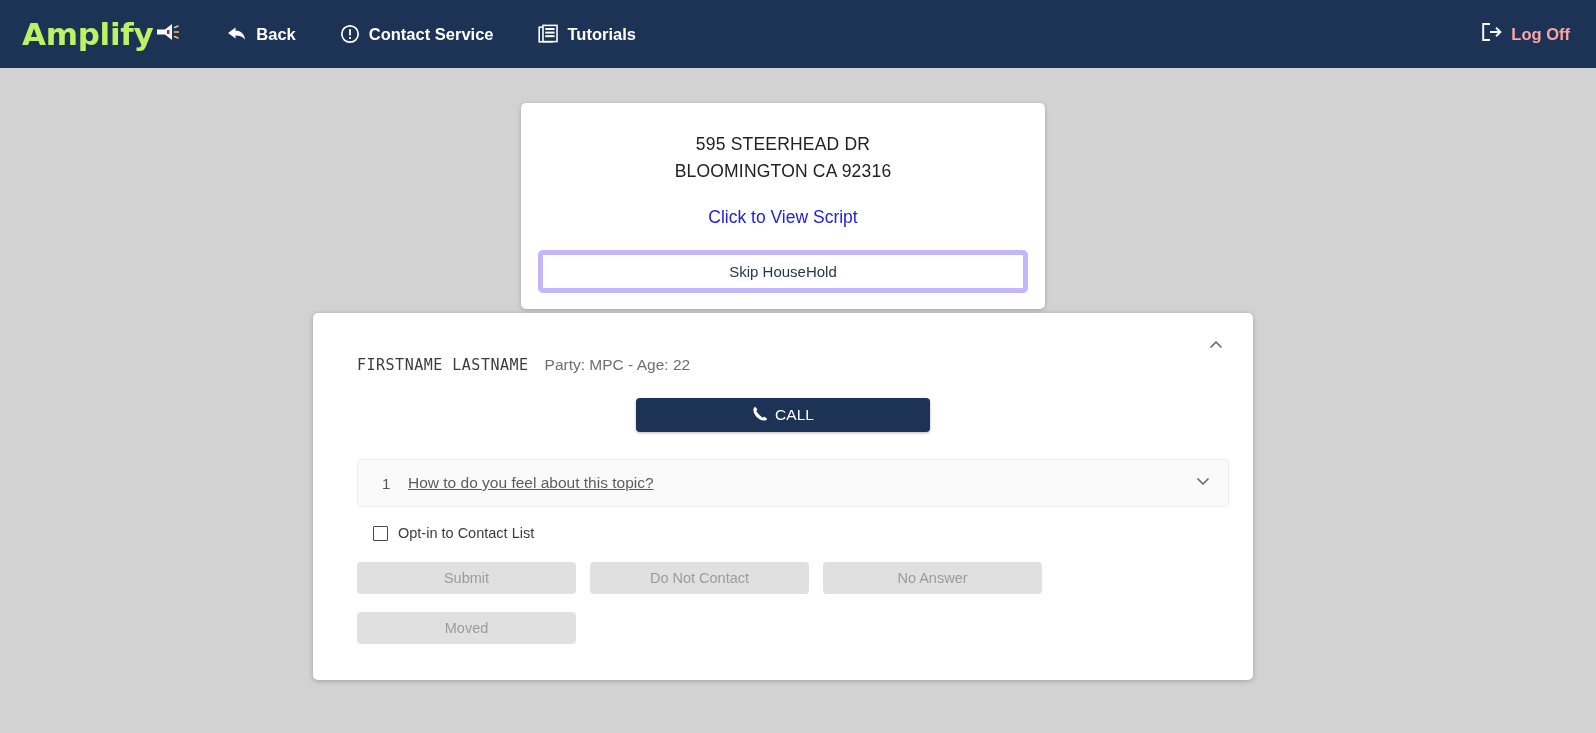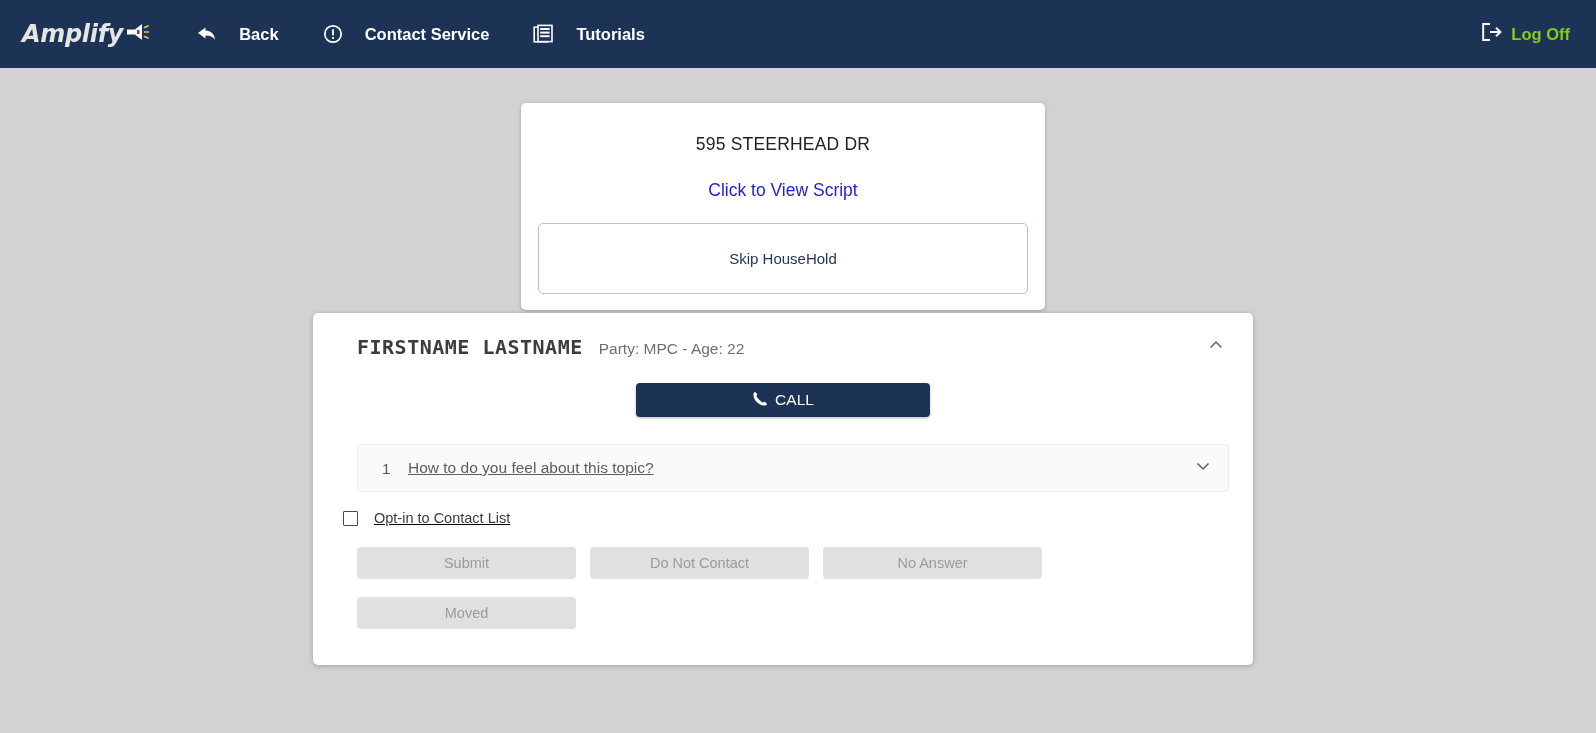--- a/index.html
+++ b/index.html
@@ -24,50 +24,49 @@
     padding: 0 22px;
     position: relative;
   }
   .brand {
     display: flex;
     align-items: center;
     margin-right: 46px;
     cursor: pointer;
   }
   .brand-text {
-    color: #e5e5e5;
-    font-size: 24px;
+    color: #bef264;
+    font-size: 31px;
     font-weight: bold;
-    font-style: italic;
     letter-spacing: -0.3px;
     font-family: "DejaVu Sans", sans-serif;
   }
   .brand-mega { margin-left: 1px; display: block; }
 
   .navitem {
     display: flex;
     align-items: center;
-    gap: 22px;
+    gap: 9px;
     color: #ffffff;
     font-size: 16.5px;
     font-weight: bold;
     margin-right: 44px;
     cursor: pointer;
     white-space: nowrap;
   }
   .navitem svg { display: block; }
   .logoff {
     position: absolute;
     right: 26px;
     top: 50%;
     transform: translateY(-50%);
     display: flex;
     align-items: center;
     gap: 8px;
-    color: #84cc16;
+    color: #fca5a5;
     font-size: 16.5px;
     font-weight: bold;
     cursor: pointer;
   }
 
   
   .page {
     position: relative;
     width: 100%;
   }
@@ -94,23 +93,23 @@
     margin-top: 22px;
     margin-bottom: 22px;
     color: #2222dd;
     font-size: 17.5px;
     cursor: pointer;
   }
   .skip-btn {
     display: block;
     width: 100%;
     background: #ffffff;
-    border: 1px solid #c4b5fd;
+    border: 5px solid #c4b5fd;
     border-radius: 5px;
-    padding: 26px 8px;
+    padding: 8px 8px;
     font-size: 15px;
     color: #27364e;
     text-align: center;
     font-family: "Liberation Sans", sans-serif;
     cursor: pointer;
   }
 
   
   .main-card {
     position: absolute;
@@ -123,24 +122,25 @@
     padding: 22px 22px 26px 22px;
   }
   .contact-row {
     display: flex;
     align-items: baseline;
     position: relative;
     padding: 0 2px 0 22px;
   }
   .contact-name {
     font-family: "DejaVu Sans Mono", monospace;
-    font-size: 20px;
-    font-weight: bold;
+    font-size: 15px;
+    font-weight: normal;
     letter-spacing: 0.5px;
     color: #3d3d3d;
+    margin-top: 21px;
   }
   .contact-meta {
     margin-left: 16px;
     font-size: 15.5px;
     color: #6f6f6f;
   }
   .collapse-btn {
     position: absolute;
     right: 2px;
     top: -3px;
@@ -188,25 +188,24 @@
   .q-text {
     flex: 1;
     font-size: 15.5px;
     color: #5d5d5d;
     text-decoration: underline;
   }
 
   .optin-row {
     display: flex;
     align-items: center;
-    gap: 16px;
+    gap: 10px;
     margin-top: 18px;
-    margin-left: 8px;
-    cursor: pointer;
-    text-decoration: underline;
+    margin-left: 38px;
+    cursor: pointer;
   }
   .cbox {
     width: 15px;
     height: 15px;
     border: 1.6px solid #4a4a4a;
     border-radius: 1px;
     background: #fff;
     flex: none;
   }
   .optin-label {
@@ -297,20 +296,21 @@
       </svg>
     </span>
     <span>Log Off</span>
   </div>
 </div>
 
 <div class="page">
 
   <div class="addr-card">
     <div class="addr-line">595 STEERHEAD DR</div>
+    <div class="addr-line">BLOOMINGTON CA 92316</div>
     <a class="script-link">Click to View Script</a>
     <button class="skip-btn">Skip HouseHold</button>
   </div>
 
   <div class="main-card">
 
     <div class="contact-row">
       <span class="contact-name">FIRSTNAME  LASTNAME</span>
       <span class="contact-meta">Party: MPC - Age: 22</span>
       <span class="collapse-btn">

